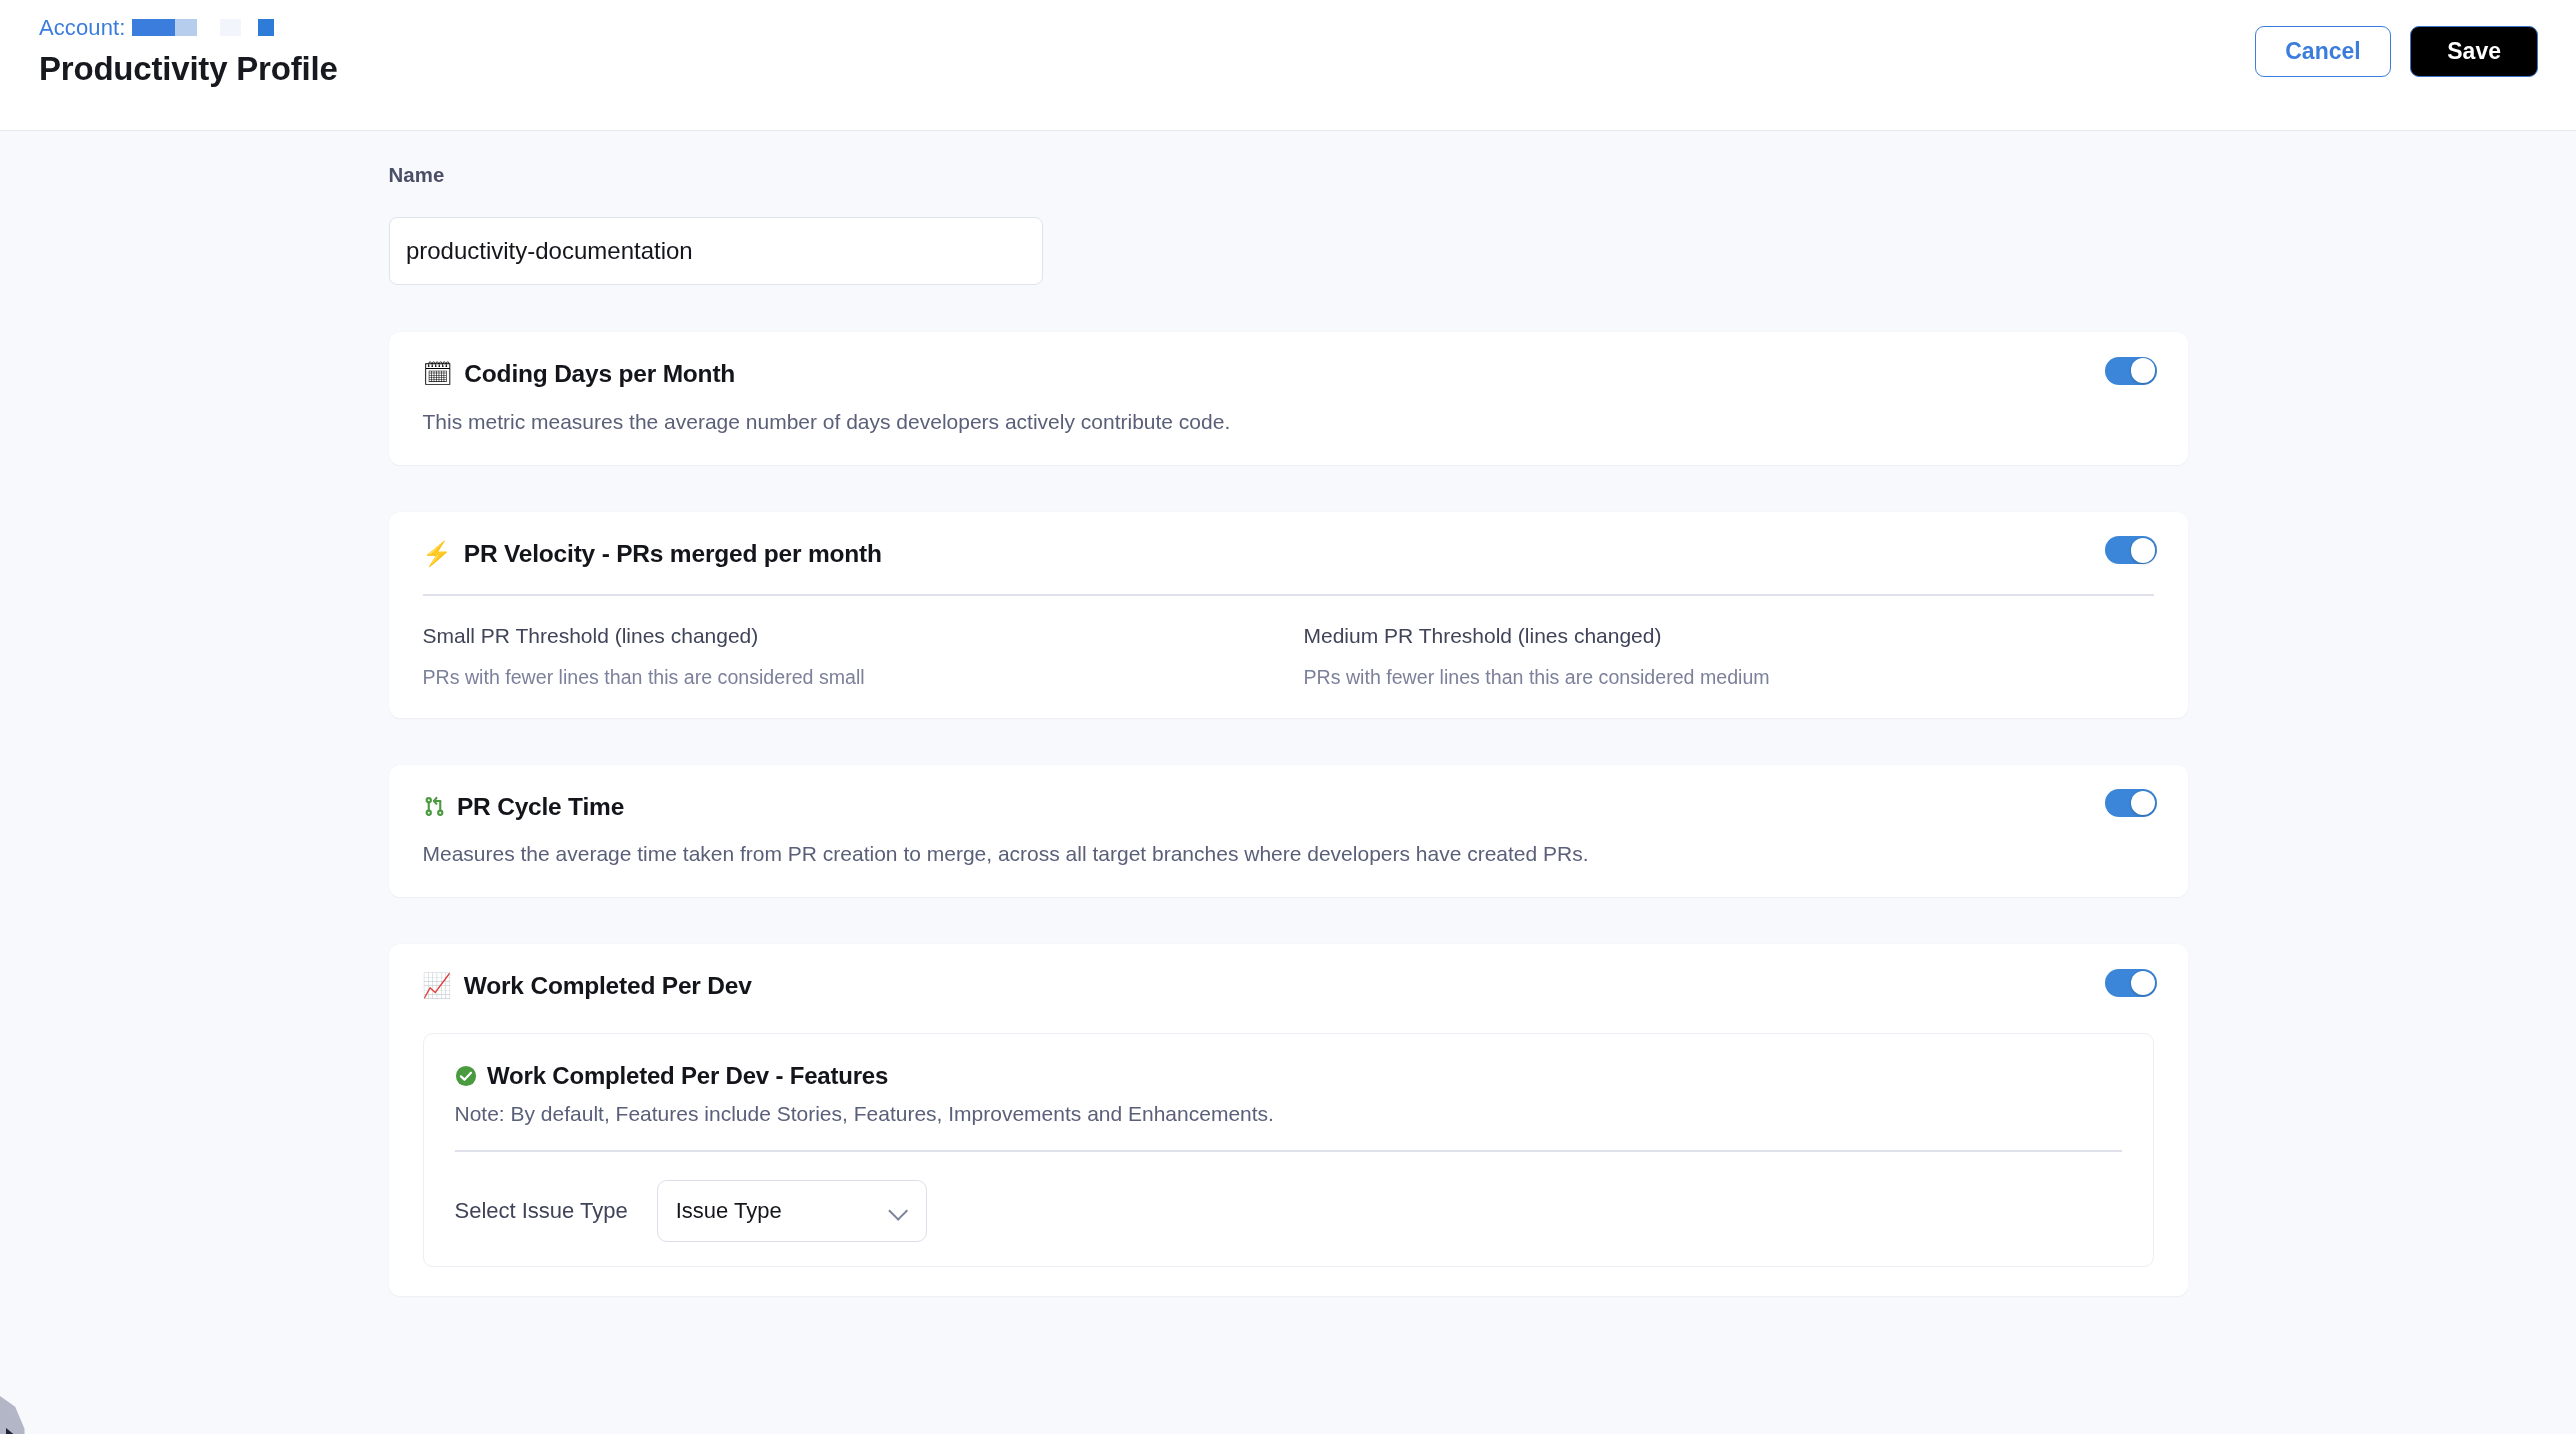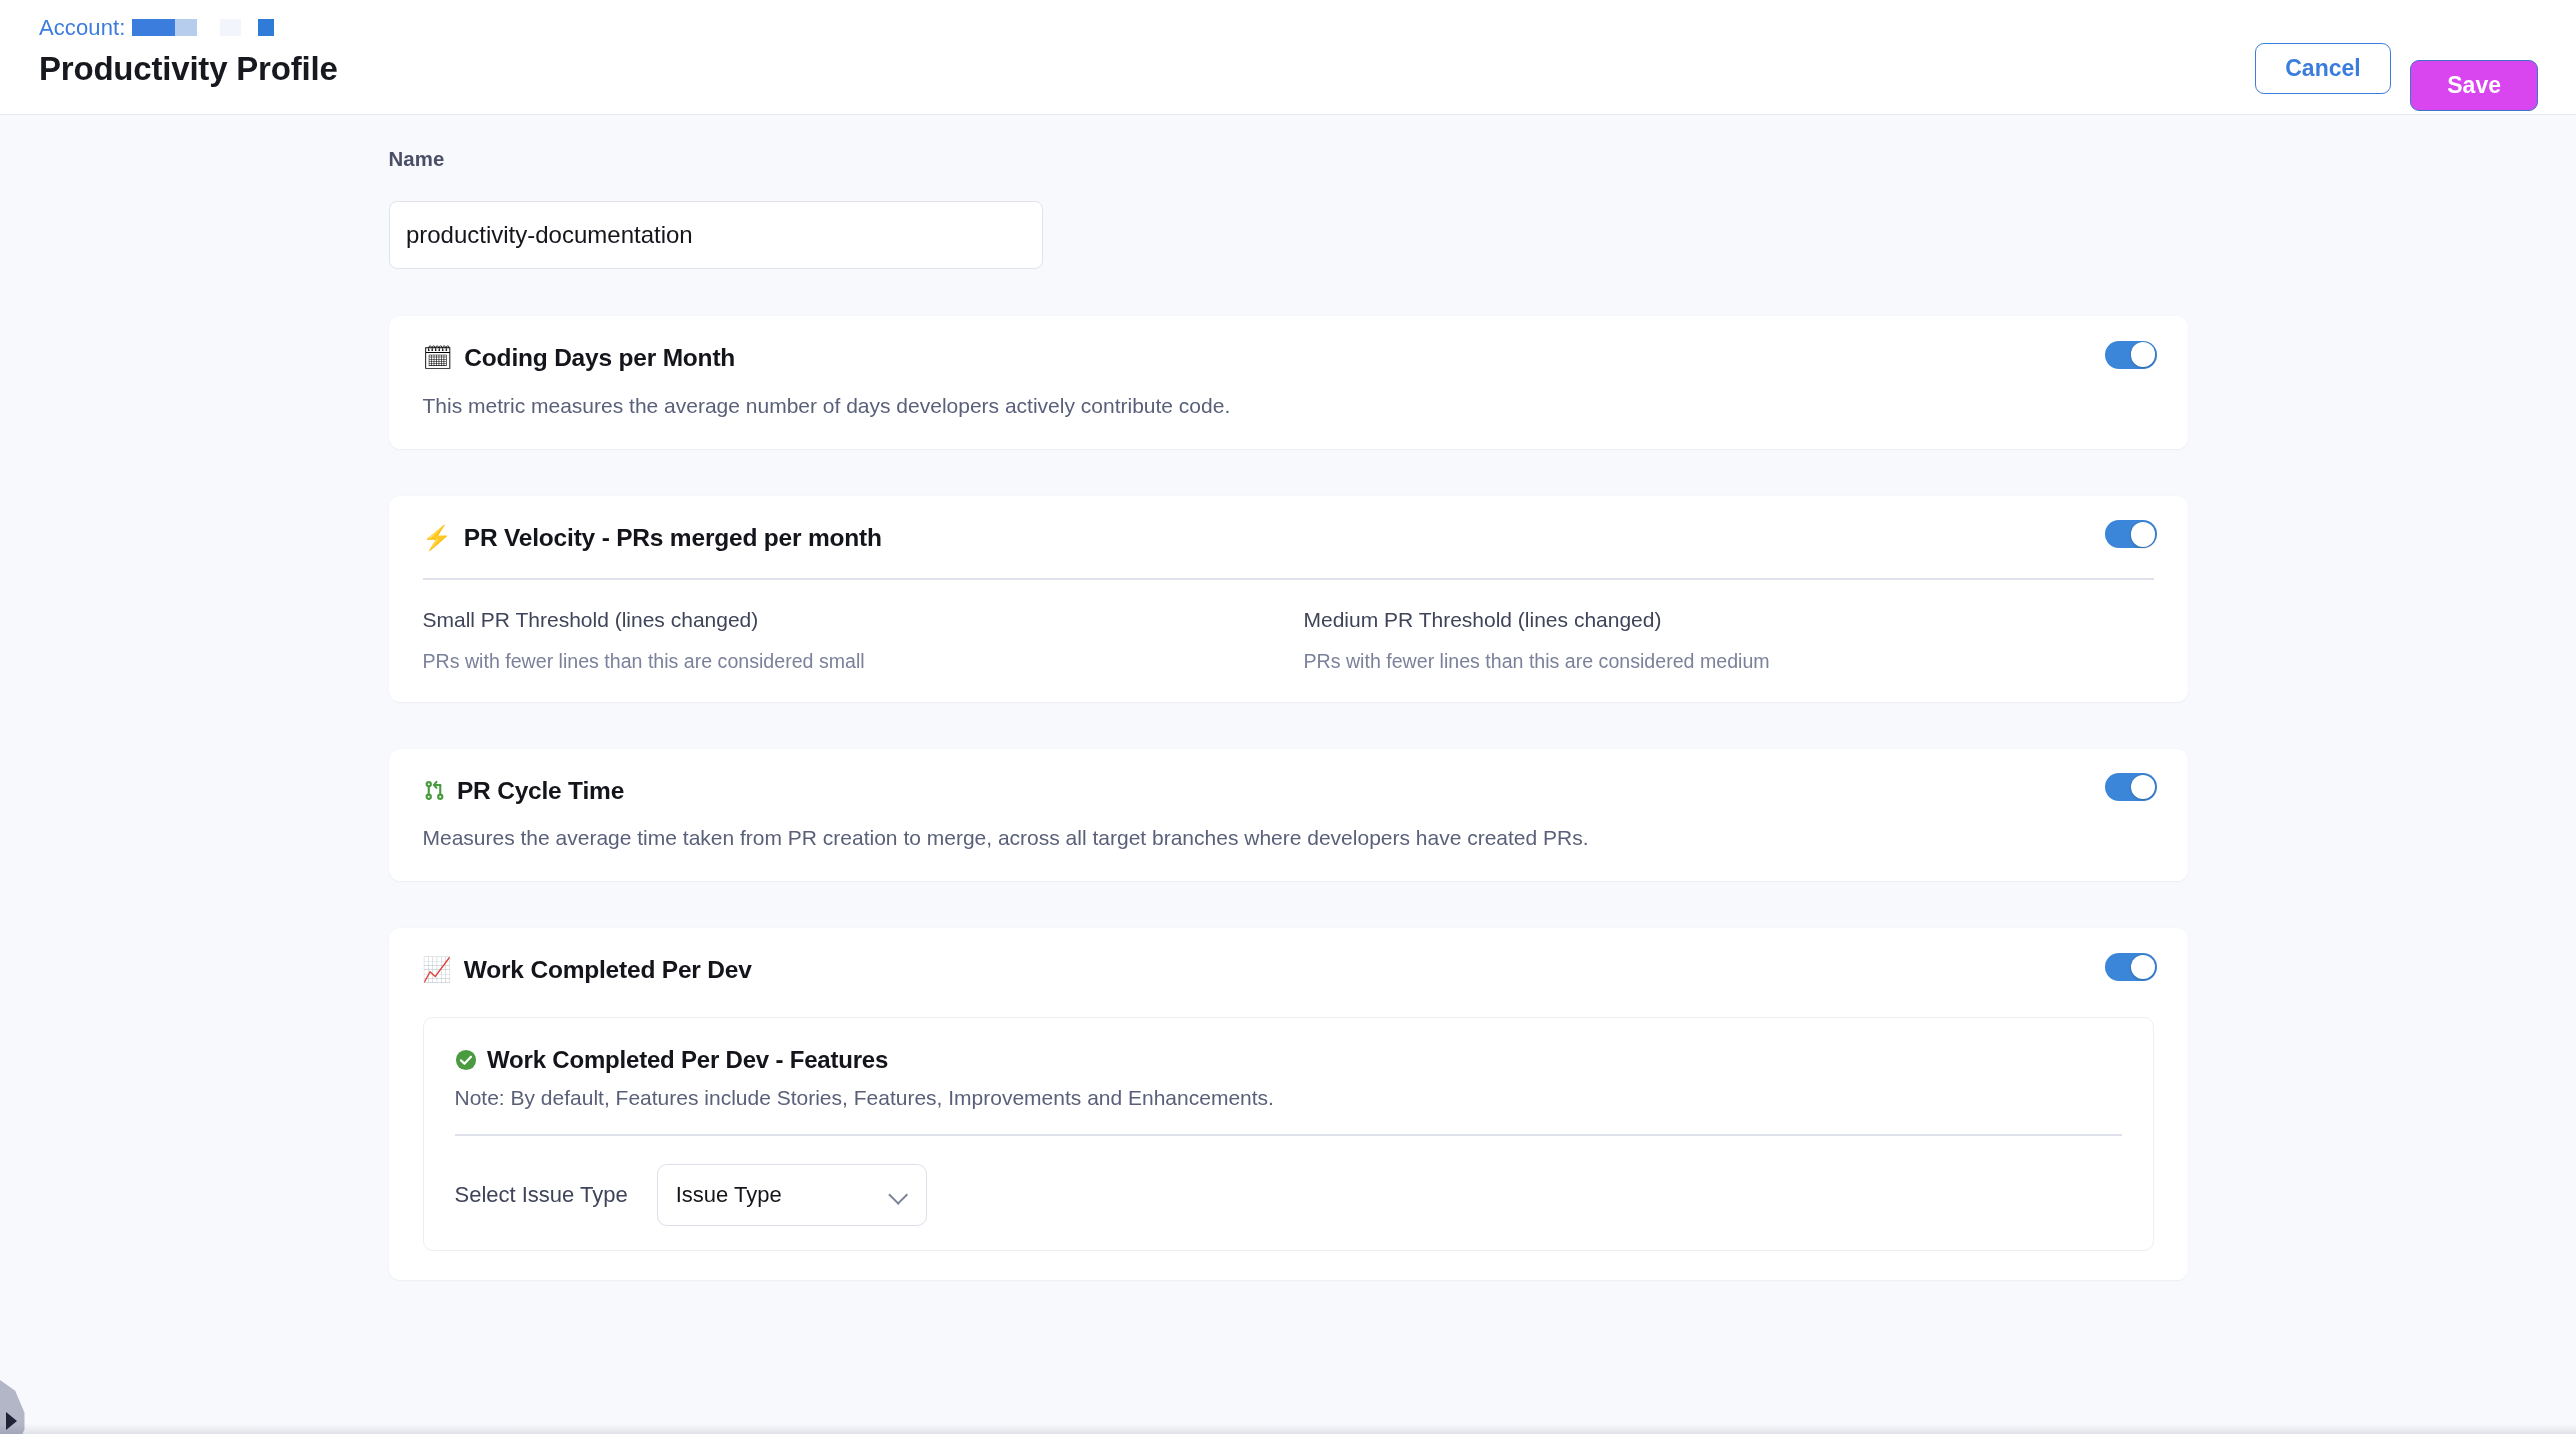--- a/index.html
+++ b/index.html
@@ -9,21 +9,21 @@
     width: 2576px; height: 1434px;
     overflow: hidden;
     background: #f8f9fc;
     font-family: "Liberation Sans", sans-serif;
     -webkit-font-smoothing: antialiased;
   }
 
   
   .app-header {
     position: relative;
-    height: 115px;
+    height: 131px;
     background: #ffffff;
     border-bottom: 1.6px solid #e6e7ef;
     display: flex;
     align-items: flex-start;
     justify-content: space-between;
     padding: 14.7px 38px 0 39px;
   }
   .header-left { display: flex; flex-direction: column; gap: 6.5px; }
   .account-line {
     display: flex;
@@ -58,24 +58,23 @@
     padding: 10.6px 29px;
     line-height: 1.2;
   }
   .btn-cancel {
     color: #3b7ddd;
     background: #ffffff;
     border: 1.6px solid #3b7ddd;
   }
   .btn-save {
     color: #ffffff;
-    background: #d946ef;
+    background: #000000;
     border: 1.6px solid #3b76ca;
     padding: 10.6px 36px;
-    margin-top: 34px;
   }
 
   
   .page-body {
     position: relative;
     height: 1319px;
     background: #f8f9fc;
     overflow: hidden;
   }
 

